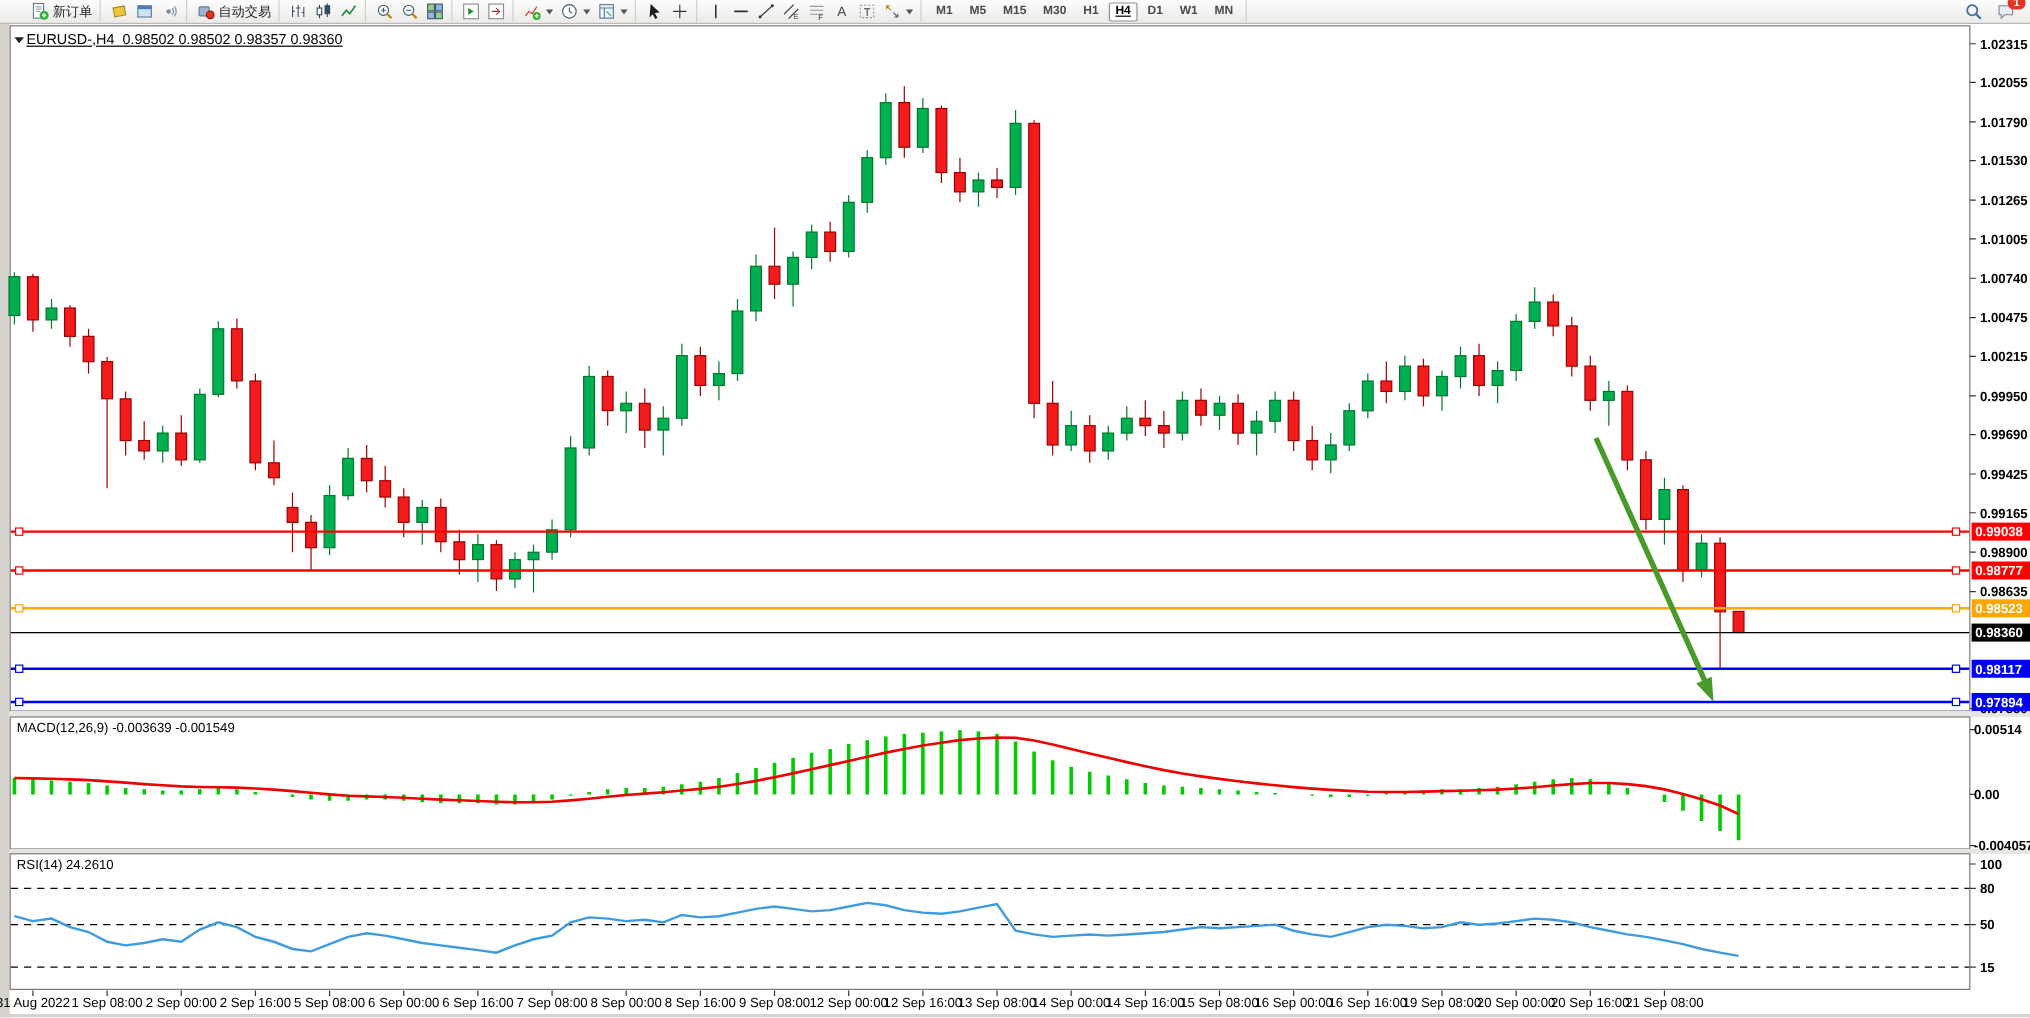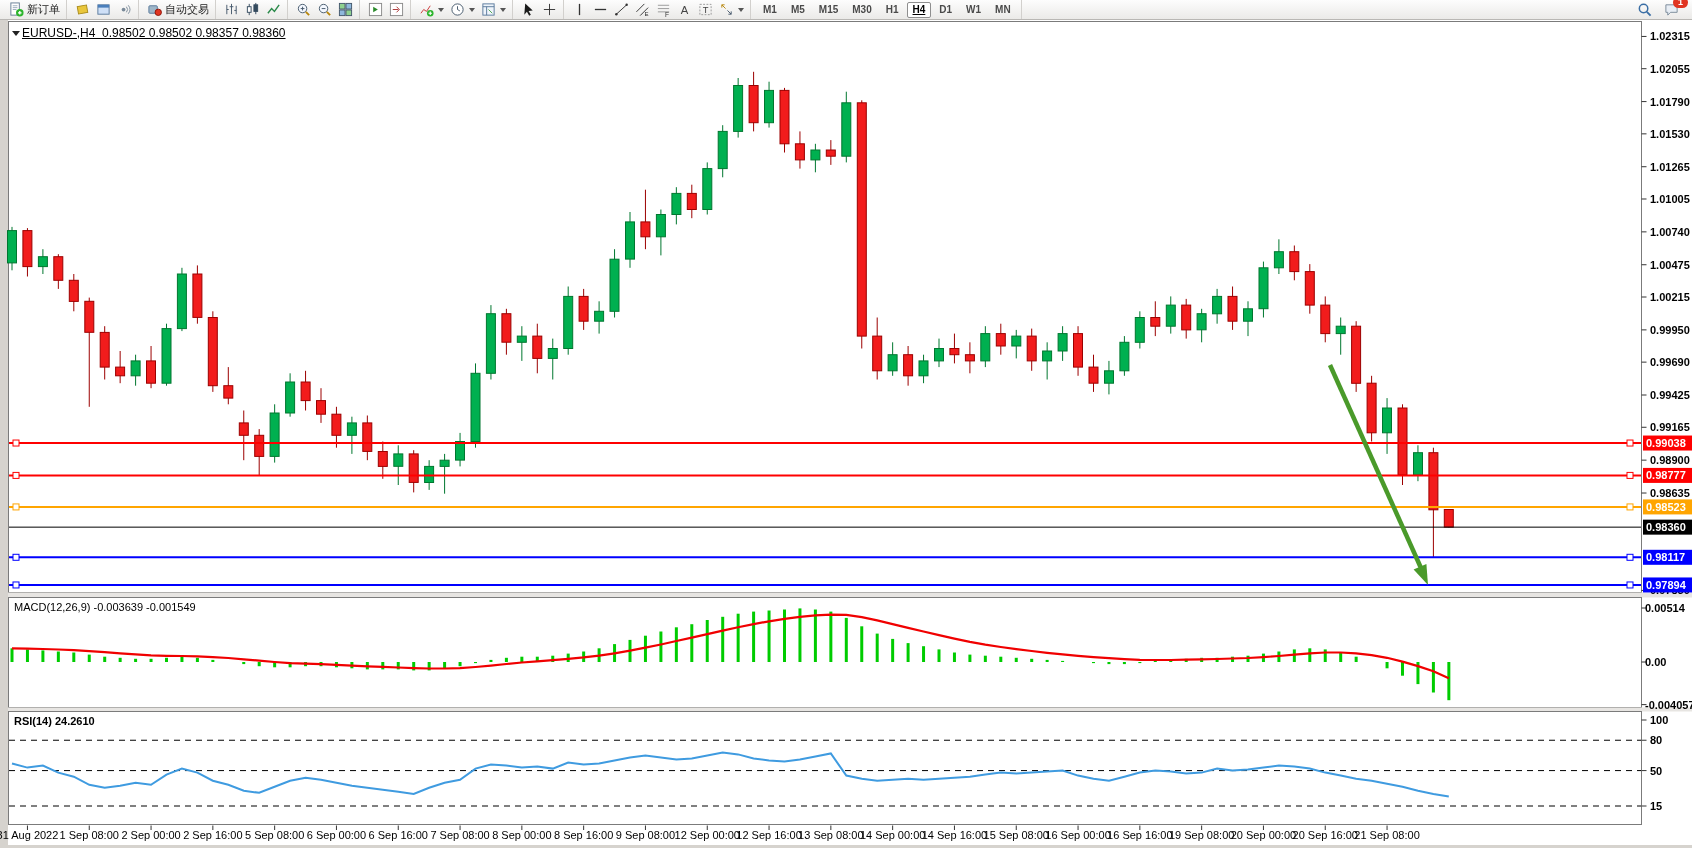--- a/index.html
+++ b/index.html
@@ -1,20 +1,20 @@
 <!DOCTYPE html>
 <html><head>
 <meta charset="utf-8">
 <style>
   html,body{margin:0;padding:0;}
   body{width:1692px;height:848px;overflow:hidden;background:#fff;
        font-family:"Liberation Sans",sans-serif;position:relative;}
   .toolbar{position:absolute;top:0;left:0;width:1692px;height:20px;
     background:linear-gradient(#fdfdfd,#ebeae8);border-bottom:1px solid #b9b7b4;
-    display:flex;align-items:center;padding-left:3px;z-index:6;box-sizing:border-box;}
+    display:flex;align-items:center;padding-left:20px;z-index:6;box-sizing:border-box;}
   .tb-group{display:flex;align-items:center;height:19px;padding:0 3px;
     border-right:1px solid #d2d0cd;margin-right:2px;}
   .tb-btn{display:flex;align-items:center;gap:3px;height:17px;padding:0 3px;cursor:default;}
   .tb-btn svg{width:15px;height:15px;display:block;}
   .tb-label{font-size:11px;color:#222;white-space:nowrap;}
   .caret{width:0;height:0;border-left:3px solid transparent;border-right:3px solid transparent;
     border-top:4px solid #555;margin-left:1px;}
   .tf-btn{font-size:10px;font-weight:700;color:#4a4a4a;padding:1px 5px;margin:12px 1px;
     border:1px solid transparent;border-radius:2px;line-height:12px;}
   .tf-btn.active{background:#fff;border-color:#8f8f8f;color:#000;text-decoration:underline;}
@@ -22,21 +22,21 @@
   .chat-wrap{position:relative;}
   .badge{position:absolute;top:-4px;right:-6px;min-width:11px;height:11px;border-radius:6px;
     background:#e03522;color:#fff;font-size:9px;font-weight:700;text-align:center;
     line-height:11px;padding:0 2px;}
   #chart-svg{position:absolute;top:0;left:0;z-index:1;}
   .overlay-label{position:absolute;font-size:11px;color:#000;z-index:3;white-space:pre;}
   #chart-title{left:22px;top:26px;font-size:12px;text-decoration:underline;}
   .tri{position:absolute;left:12px;top:31px;width:0;height:0;z-index:3;
     border-left:4px solid transparent;border-right:4px solid transparent;border-top:5px solid #222;}
   #macd-label{left:14px;top:601px;}
-  #rsi-label{left:14px;top:715px;font-weight:bold;}
+  #rsi-label{left:14px;top:715px;}
   svg text{font-family:"Liberation Sans",sans-serif;}
 </style>
 </head>
 <body>
 
 <div class="toolbar" id="toolbar">
     <div class="tb-group">
       <div class="tb-btn">
         <span style="display: flex;">
           <svg viewBox="0 0 16 16">

